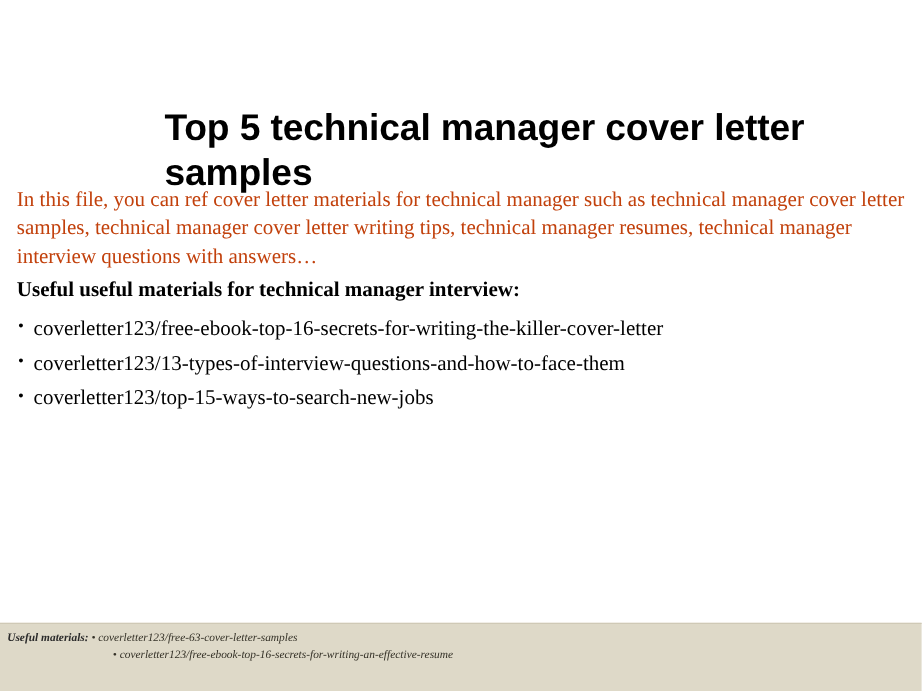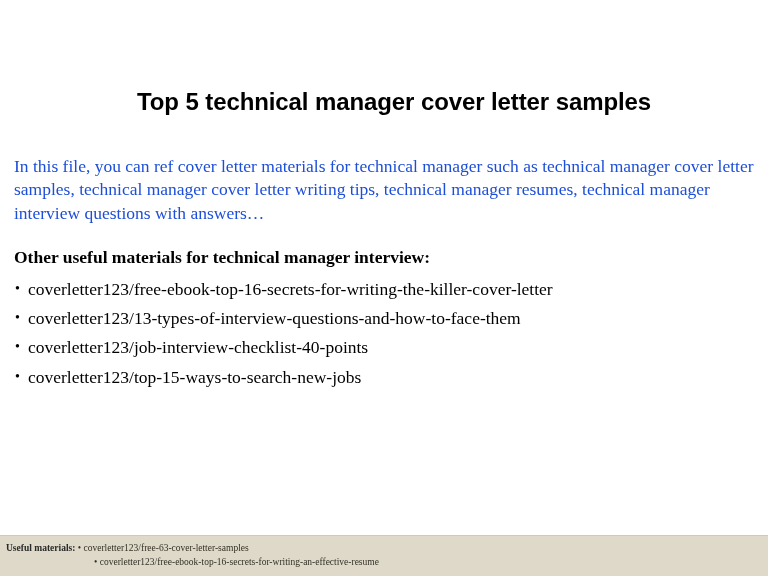--- a/index.html
+++ b/index.html
@@ -20,37 +20,37 @@
     height: 576px;
     box-sizing: border-box;
     background: #ffffff;
   }
   .title {
     position: absolute;
     left: 137px;
     top: 88px;
     width: 600px;
     font-family: "Liberation Sans", sans-serif;
-    font-size: 24px;
+    font-size: 31px;
     font-weight: bold;
     color: #000000;
     letter-spacing: -0.1px;
     line-height: 1.2;
   }
   .body-area {
     position: absolute;
     left: 14px;
     top: 155px;
     width: 740px;
   }
   .intro {
     font-size: 17.5px;
     line-height: 1.33;
-    color: #1d4ed8;
-    margin: 0 0 21px 0;
+    color: #c2410c;
+    margin: 0 0 5px 0;
     text-align: left;
   }
   .subhead {
     font-size: 17.5px;
     font-weight: bold;
     margin: 0 0 9px 0;
     line-height: 1.3;
   }
   ul.links {
     list-style: none;
@@ -71,24 +71,25 @@
     left: 1px;
     top: 0;
     font-size: 14px;
     line-height: 1.55;
   }
   .footer {
     position: absolute;
     left: 0;
     bottom: 0;
     width: 768px;
-    height: 41px;
+    height: 57px;
     background: #ded9c8;
     border-top: 1px solid #cfc9b6;
     box-sizing: border-box;
+    font-style: italic;
   }
   .footer-inner {
     padding: 6px 0 0 6px;
     font-size: 9.5px;
     line-height: 1.45;
     color: #333026;
   }
   .footer-label {
     font-weight: bold;
     color: #2a2a2a;
@@ -100,26 +101,25 @@
 </head>
 <body>
 
 <div class="slide">
 
   <div class="title">Top 5 technical manager cover letter samples</div>
 
   <div class="body-area">
     <p class="intro">In this file, you can ref cover letter materials for technical manager such as technical manager cover letter samples, technical manager cover letter writing tips, technical manager resumes, technical manager interview questions with answers…</p>
 
-    <p class="subhead">Other useful materials for technical manager interview:</p>
+    <p class="subhead">Useful useful materials for technical manager interview:</p>
 
     <ul class="links">
       <li>coverletter123/free-ebook-top-16-secrets-for-writing-the-killer-cover-letter</li>
       <li>coverletter123/13-types-of-interview-questions-and-how-to-face-them</li>
-      <li>coverletter123/job-interview-checklist-40-points</li>
       <li>coverletter123/top-15-ways-to-search-new-jobs</li>
     </ul>
   </div>
 
   <div class="footer">
     <div class="footer-inner">
       <div>
         <span class="footer-label">Useful materials:</span>
         <span>• coverletter123/free-63-cover-letter-samples</span>
       </div>

